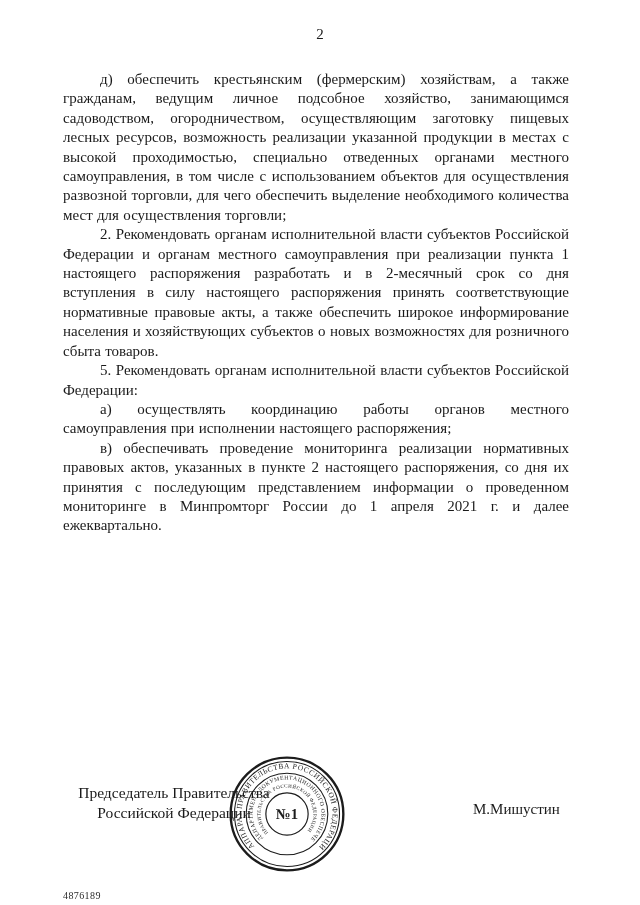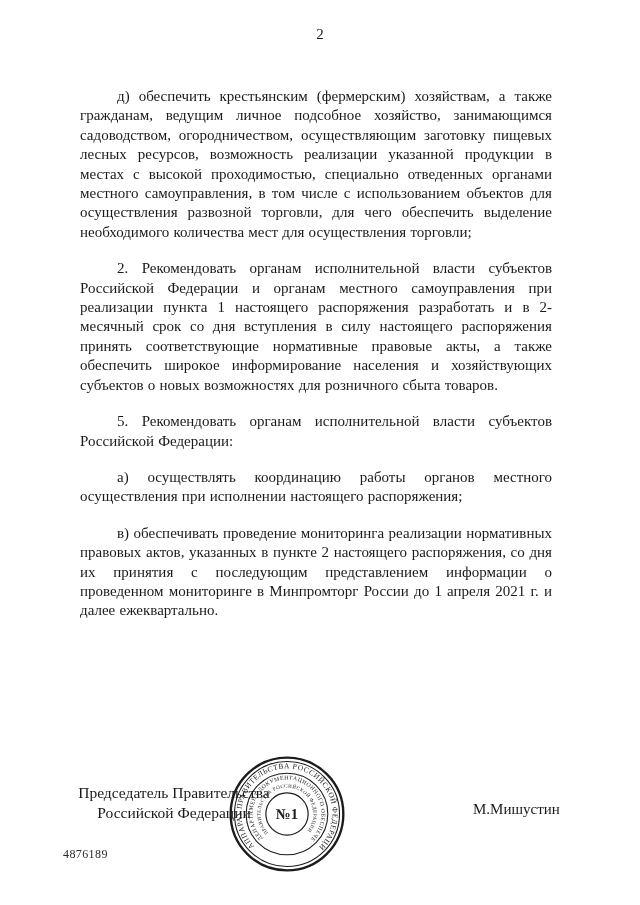--- a/index.html
+++ b/index.html
@@ -23,21 +23,21 @@
   .doc-body {
     position: absolute;
     left: 63px;
     top: 70px;
     width: 506px;
     font-size: 15px;
     line-height: 19.4px;
     text-align: justify;
   }
   .doc-body p {
-    margin: 17px;
+    margin: 0;
     padding: 0;
     text-indent: 37px;
     text-align: justify;
     text-align-last: left;
     word-spacing: 0.5px;
   }
   .sig-title {
     position: absolute;
     left: 72px;
     top: 783px;
@@ -48,22 +48,22 @@
   }
   .sig-name {
     position: absolute;
     left: 473px;
     top: 801px;
     font-size: 15px;
   }
   .doc-id {
     position: absolute;
     left: 63px;
-    top: 847px;
-    font-size: 12px;
+    top: 890px;
+    font-size: 10px;
     letter-spacing: 0.4px;
     color: #2a2a2a;
   }
   .stamp {
     position: absolute;
     left: 228px;
     top: 755px;
   }
   .stamp text { font-family: "Liberation Serif", serif; }
 </style>
@@ -71,21 +71,21 @@
 <body>
 
 <div class="page">
 
   <div class="page-number">2</div>
 
   <div class="doc-body">
     <p>д) обеспечить крестьянским (фермерским) хозяйствам, а также гражданам, ведущим личное подсобное хозяйство, занимающимся садоводством, огородничеством, осуществляющим заготовку пищевых лесных ресурсов, возможность реализации указанной продукции в местах с высокой проходимостью, специально отведенных органами местного самоуправления, в том числе с использованием объектов для осуществления развозной торговли, для чего обеспечить выделение необходимого количества мест для осуществления торговли;</p>
     <p>2. Рекомендовать органам исполнительной власти субъектов Российской Федерации и органам местного самоуправления при реализации пункта&nbsp;1 настоящего распоряжения разработать и&nbsp;в 2-месячный срок со дня вступления в силу настоящего распоряжения принять соответствующие нормативные правовые акты, а также обеспечить широкое информирование населения и хозяйствующих субъектов о новых возможностях для розничного сбыта товаров.</p>
     <p>5. Рекомендовать органам исполнительной власти субъектов Российской Федерации:</p>
-    <p>а) осуществлять координацию работы органов местного осуществления при исполнении настоящего распоряжения;</p>
+    <p>а) осуществлять координацию работы органов местного самоуправления при исполнении настоящего распоряжения;</p>
     <p>в) обеспечивать проведение мониторинга реализации нормативных правовых актов, указанных в пункте 2 настоящего распоряжения, со дня их принятия с последующим представлением информации о проведенном мониторинге в Минпромторг России до 1&nbsp;апреля 2021&nbsp;г. и далее ежеквартально.</p>
   </div>
 
   <div class="sig-title">
     <div>Председатель Правительства</div>
     <div>Российской Федерации</div>
   </div>
 
   <div class="sig-name">М.Мишустин</div>
 

